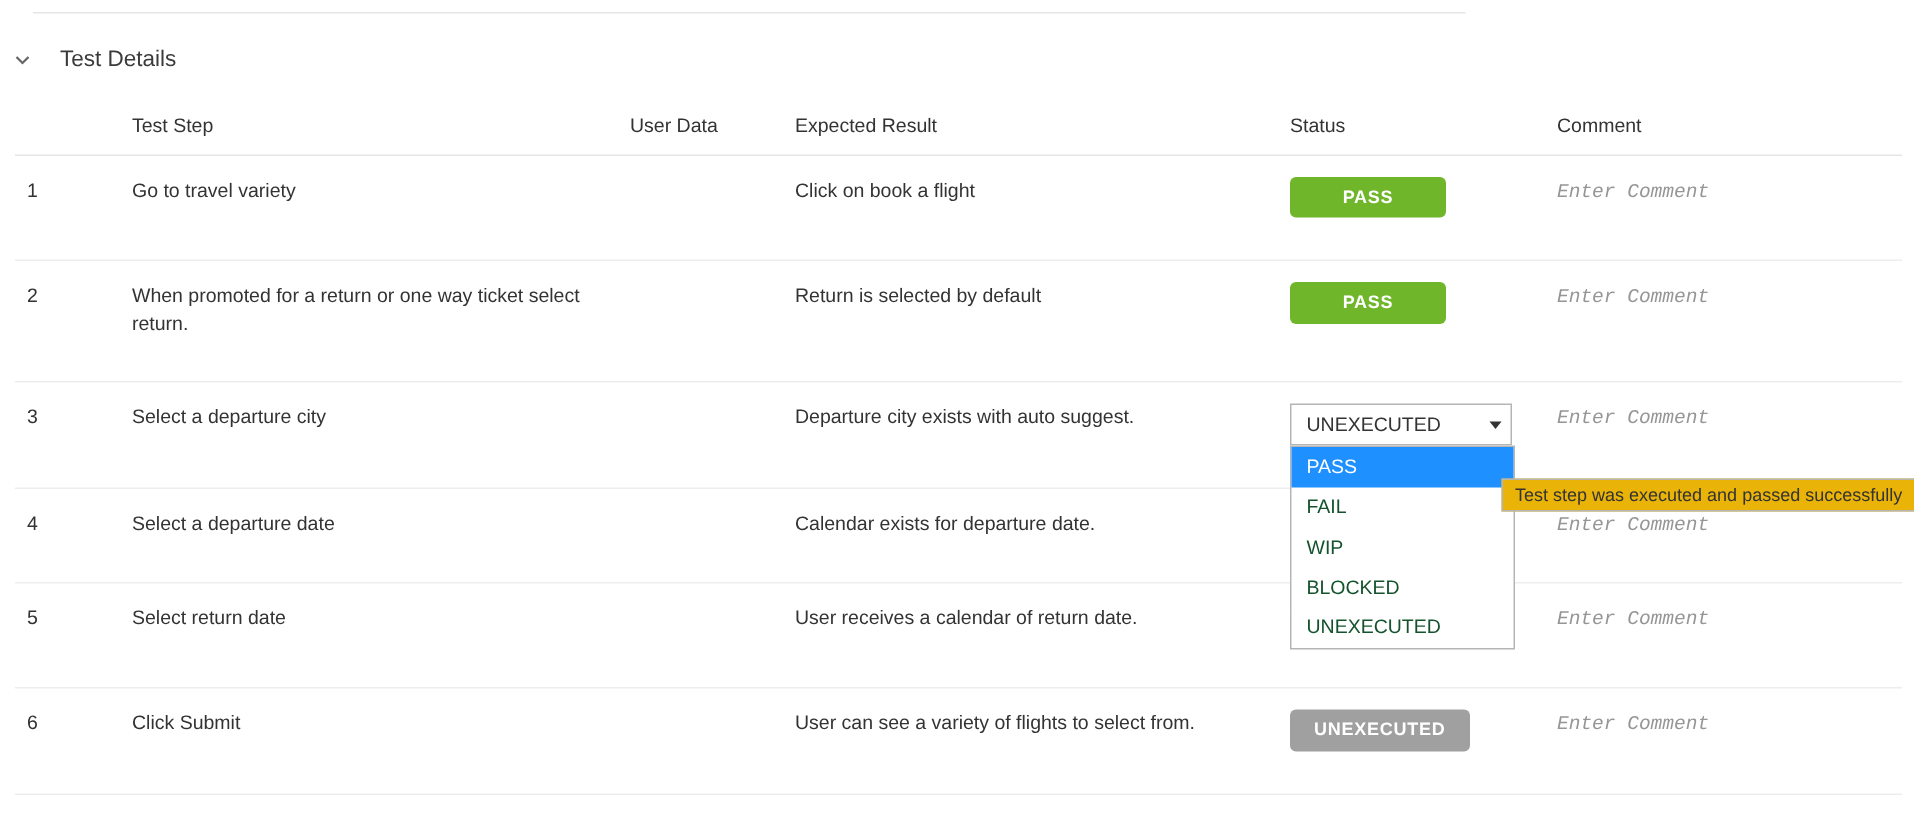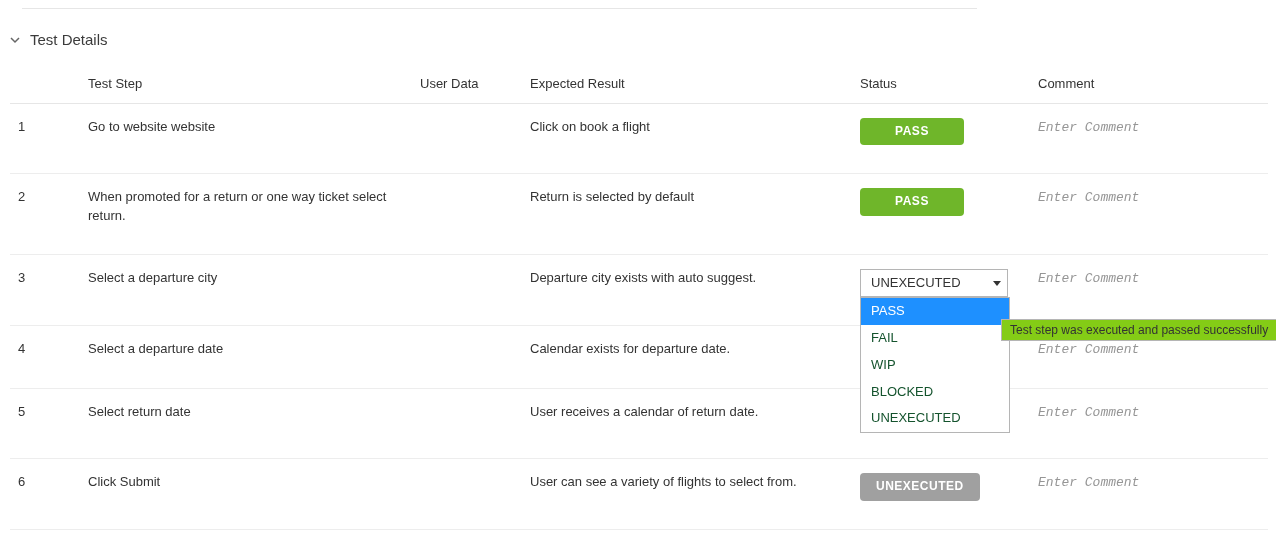--- a/index.html
+++ b/index.html
@@ -13,21 +13,21 @@
   }
   .wrap { padding: 8px 8px 8px 10px; }
   .top-divider {
     border-top: 1px solid #e6e6e6;
     margin: 0 0 22px 12px;
     width: 955px;
   }
   .section-head {
     display: flex;
     align-items: center;
-    gap: 10px;
+    gap: 20px;
     color: #3b3b3b;
     font-size: 15px;
     margin-bottom: 18px;
   }
   .section-head .chev {
     display: inline-block;
     width: 10px; height: 10px;
   }
   .section-head .chev svg { display:block; }
   table {
@@ -111,21 +111,21 @@
   }
   .dropdown .opt.selected {
     background: #1e90ff;
     color: #fff;
   }
 
   .tooltip-box {
     position: absolute;
     left: 1001px;
     top: 319px;
-    background: #84cc16;
+    background: #eab308;
     border: 1px solid #b5b5b5;
     padding: 3px 8px;
     font-size: 12px;
     color: #333;
     white-space: nowrap;
     z-index: 10;
   }
 
   .comment-ph {
     color: #969696;
@@ -164,21 +164,21 @@
         <th>Test Step</th>
         <th>User Data</th>
         <th>Expected Result</th>
         <th>Status</th>
         <th>Comment</th>
       </tr>
     </thead>
     <tbody id="tbody">
         <tr>
           <td class="num-cell">1</td>
-          <td>Go to website website</td>
+          <td>Go to travel variety</td>
           <td></td>
           <td>Click on book a flight</td>
           <td><span class="badge badge-pass">PASS</span></td>
           <td><span class="comment-ph">Enter Comment</span></td>
         </tr>
         <tr>
           <td class="num-cell">2</td>
           <td>When promoted for a return or one way ticket select return.</td>
           <td></td>
           <td>Return is selected by default</td>

